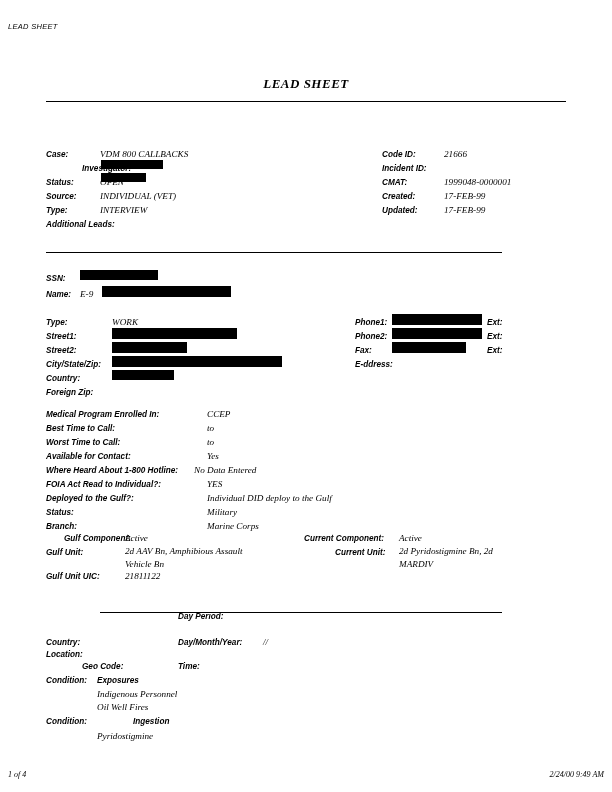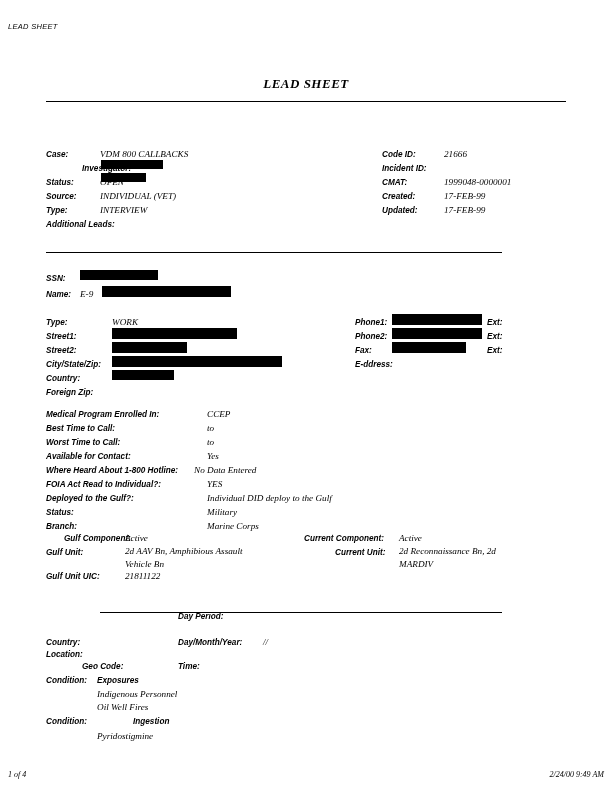--- a/index.html
+++ b/index.html
@@ -222,21 +222,21 @@
   <div class="val" style="left:125px; top:533px;">Active</div>
 
   <div class="lbl" style="left:304px; top:534px;">Current Component:</div>
   <div class="val" style="left:399px; top:533px;">Active</div>
 
   <div class="lbl" style="left:46px; top:548px;">Gulf Unit:</div>
   <div class="val" style="left:125px; top:546px;">2d AAV Bn, Amphibious Assault</div>
   <div class="val" style="left:125px; top:559px;">Vehicle Bn</div>
 
   <div class="lbl" style="left:335px; top:548px;">Current Unit:</div>
-  <div class="val" style="left:399px; top:546px;">2d Reconnaissance Bn, 2d</div>
+  <div class="val" style="left:399px; top:546px;">2d Pyridostigmine Bn, 2d</div>
   <div class="val" style="left:399px; top:559px;">MARDIV</div>
 
   <div class="lbl" style="left:46px; top:572px;">Gulf Unit UIC:</div>
   <div class="val" style="left:125px; top:571px;">21811122</div>
 
   <div class="rule" style="left:100px; width:402px; top:612px;"></div>
 
   <div class="lbl" style="left:46px; top:638px;">Country:</div>
   <div class="lbl" style="left:46px; top:650px;">Location:</div>
   <div class="lbl" style="left:46px; top:662px;margin-left:36px;">Geo Code:</div>

